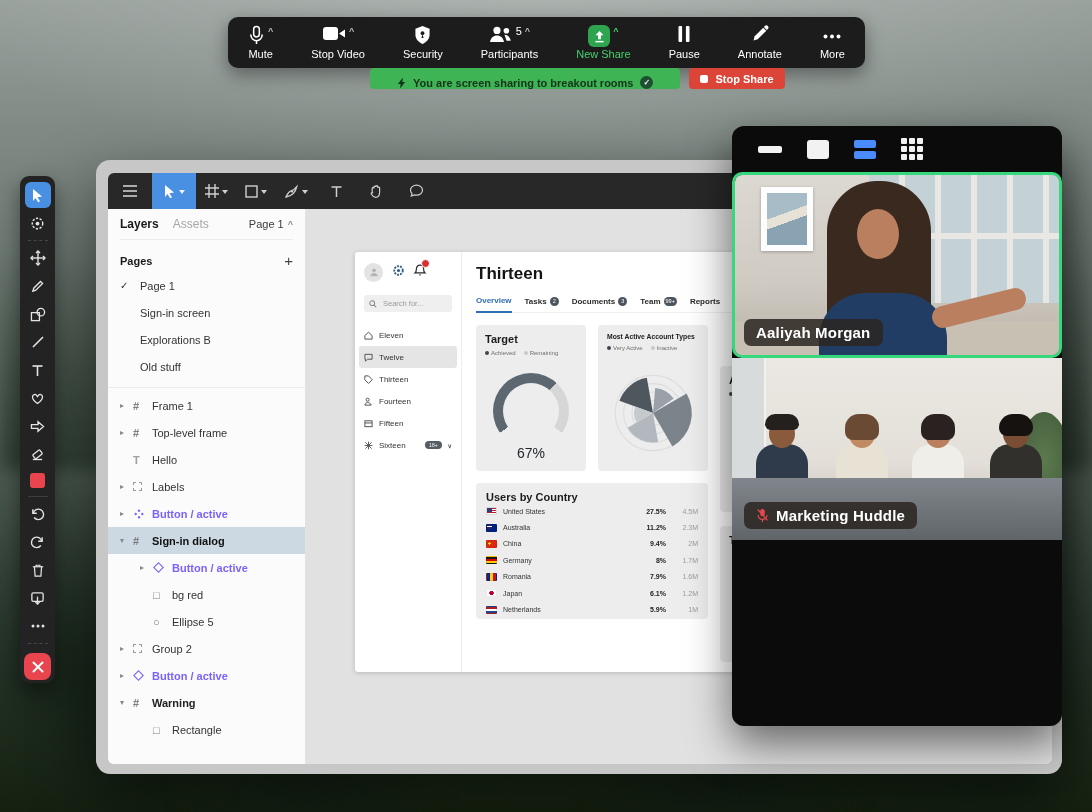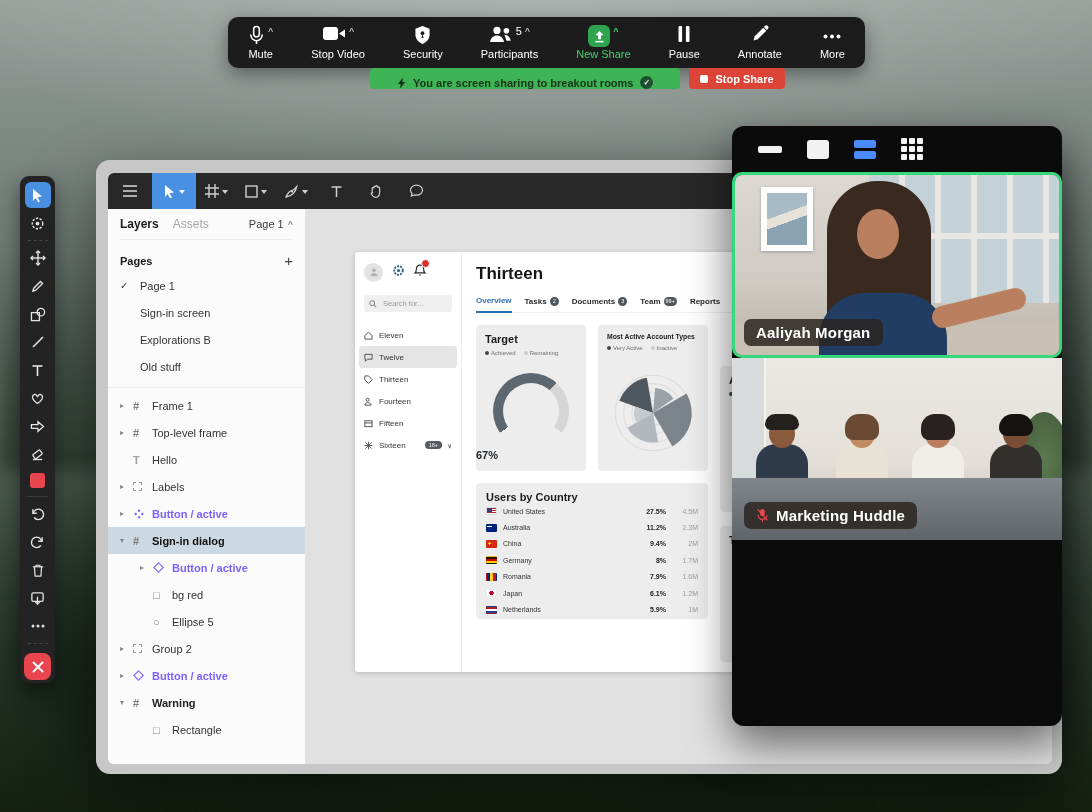--- a/index.html
+++ b/index.html
@@ -137,22 +137,22 @@
   .mk-pill.light{background:#dcdcdc;color:#4a4a4a;}
   .mk-pill.dark{background:#57616a;color:#fff;}
   .mk-chartrow{display:flex;gap:12px;margin-top:12px;}
   .mk-chart{width:110px;height:146px;padding:8px 9px;position:relative;flex:none;}
   .mk-ct{font-size:11px;font-weight:bold;color:#1c1c1c;white-space:nowrap;}
   .mk-leg{display:flex;gap:8px;margin-top:5px;font-size:6px;color:#6e6e6e;align-items:center;}
   .mk-leg i{width:4px;height:4px;border-radius:50%;display:inline-block;margin-right:2px;}
   .gauge{position:absolute;left:17px;top:48px;width:76px;height:76px;border-radius:50%;
     background:conic-gradient(from 235deg,#5d6770 0deg 167deg,#d6d6d6 167deg 250deg,transparent 250deg 360deg);}
   .gauge::after{content:"";position:absolute;inset:10px;border-radius:50%;background:#ededed;}
-  .gauge-val{position:absolute;left:0;right:0;bottom:10px;text-align:left;font-size:11px;
-    font-weight:bold;color:#23282e;z-index:2;}
+  .gauge-val{position:absolute;left:0;right:0;bottom:10px;text-align:center;font-size:14px;
+    font-weight:normal;color:#23282e;z-index:2;}
   .mk-country{width:232px;height:136px;padding:8px 10px;margin-top:12px;}
   .mk-crow{display:flex;align-items:center;height:16.4px;gap:6px;}
   .mk-crow .cn{font-size:7px;color:#333;}
   .mk-crow .cp{margin-left:auto;font-size:7px;font-weight:bold;color:#222;width:30px;text-align:right;}
   .mk-crow .cv{font-size:7px;color:#9a9a9a;width:26px;text-align:right;}
   .flag{width:11px;height:8px;border-radius:1px;flex:none;border:0.5px solid rgba(0,0,0,.08);}
   .f-us{background-image:linear-gradient(#3c3b6e,#3c3b6e),repeating-linear-gradient(180deg,#b22234 0 1.1px,#fff 1.1px 2.2px);
     background-size:5px 4px,100% 100%;background-repeat:no-repeat;}
   .f-au{background:#00247d;background-image:linear-gradient(#fff,#fff),linear-gradient(#c00,#c00);
     background-size:5px 1px,1px 4px;background-repeat:no-repeat;background-position:0 1.5px,2px 0;}

